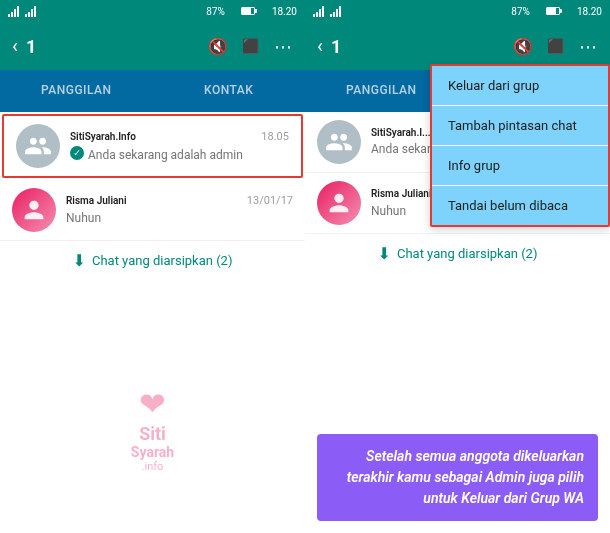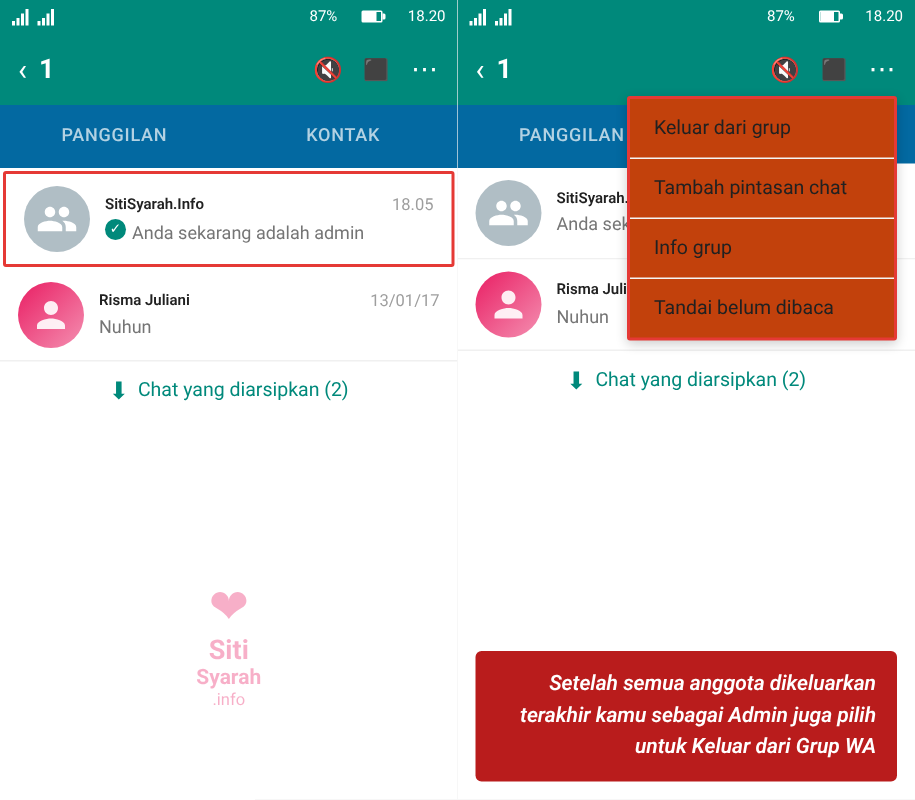--- a/index.html
+++ b/index.html
@@ -249,22 +249,22 @@
       display: flex;
       flex-direction: column;
       position: relative;
       overflow: hidden;
     }
 
     
     .dropdown-menu {
       position: absolute;
       top: 64px;
-      right: 12px;
-      background: #c2410c;
+      right: 0;
+      background: #7dd3fc;
       border: 2px solid #e53935;
       border-radius: 2px;
       z-index: 100;
       min-width: 180px;
       box-shadow: 0 2px 8px rgba(0,0,0,0.2);
     }
     .dropdown-item {
       padding: 12px 16px;
       font-size: 13px;
       color: #212121;
@@ -274,21 +274,21 @@
     .dropdown-item:last-child {
       border-bottom: none;
     }
 
     
     .bottom-box {
       position: absolute;
       bottom: 12px;
       left: 12px;
       right: 12px;
-      background: #b91c1c;
+      background: #8b5cf6;
       border-radius: 4px;
       padding: 12px 14px;
       color: white;
       font-size: 14px;
       font-style: italic;
       font-weight: 600;
       line-height: 1.5;
       text-align: right;
     }
   </style>

